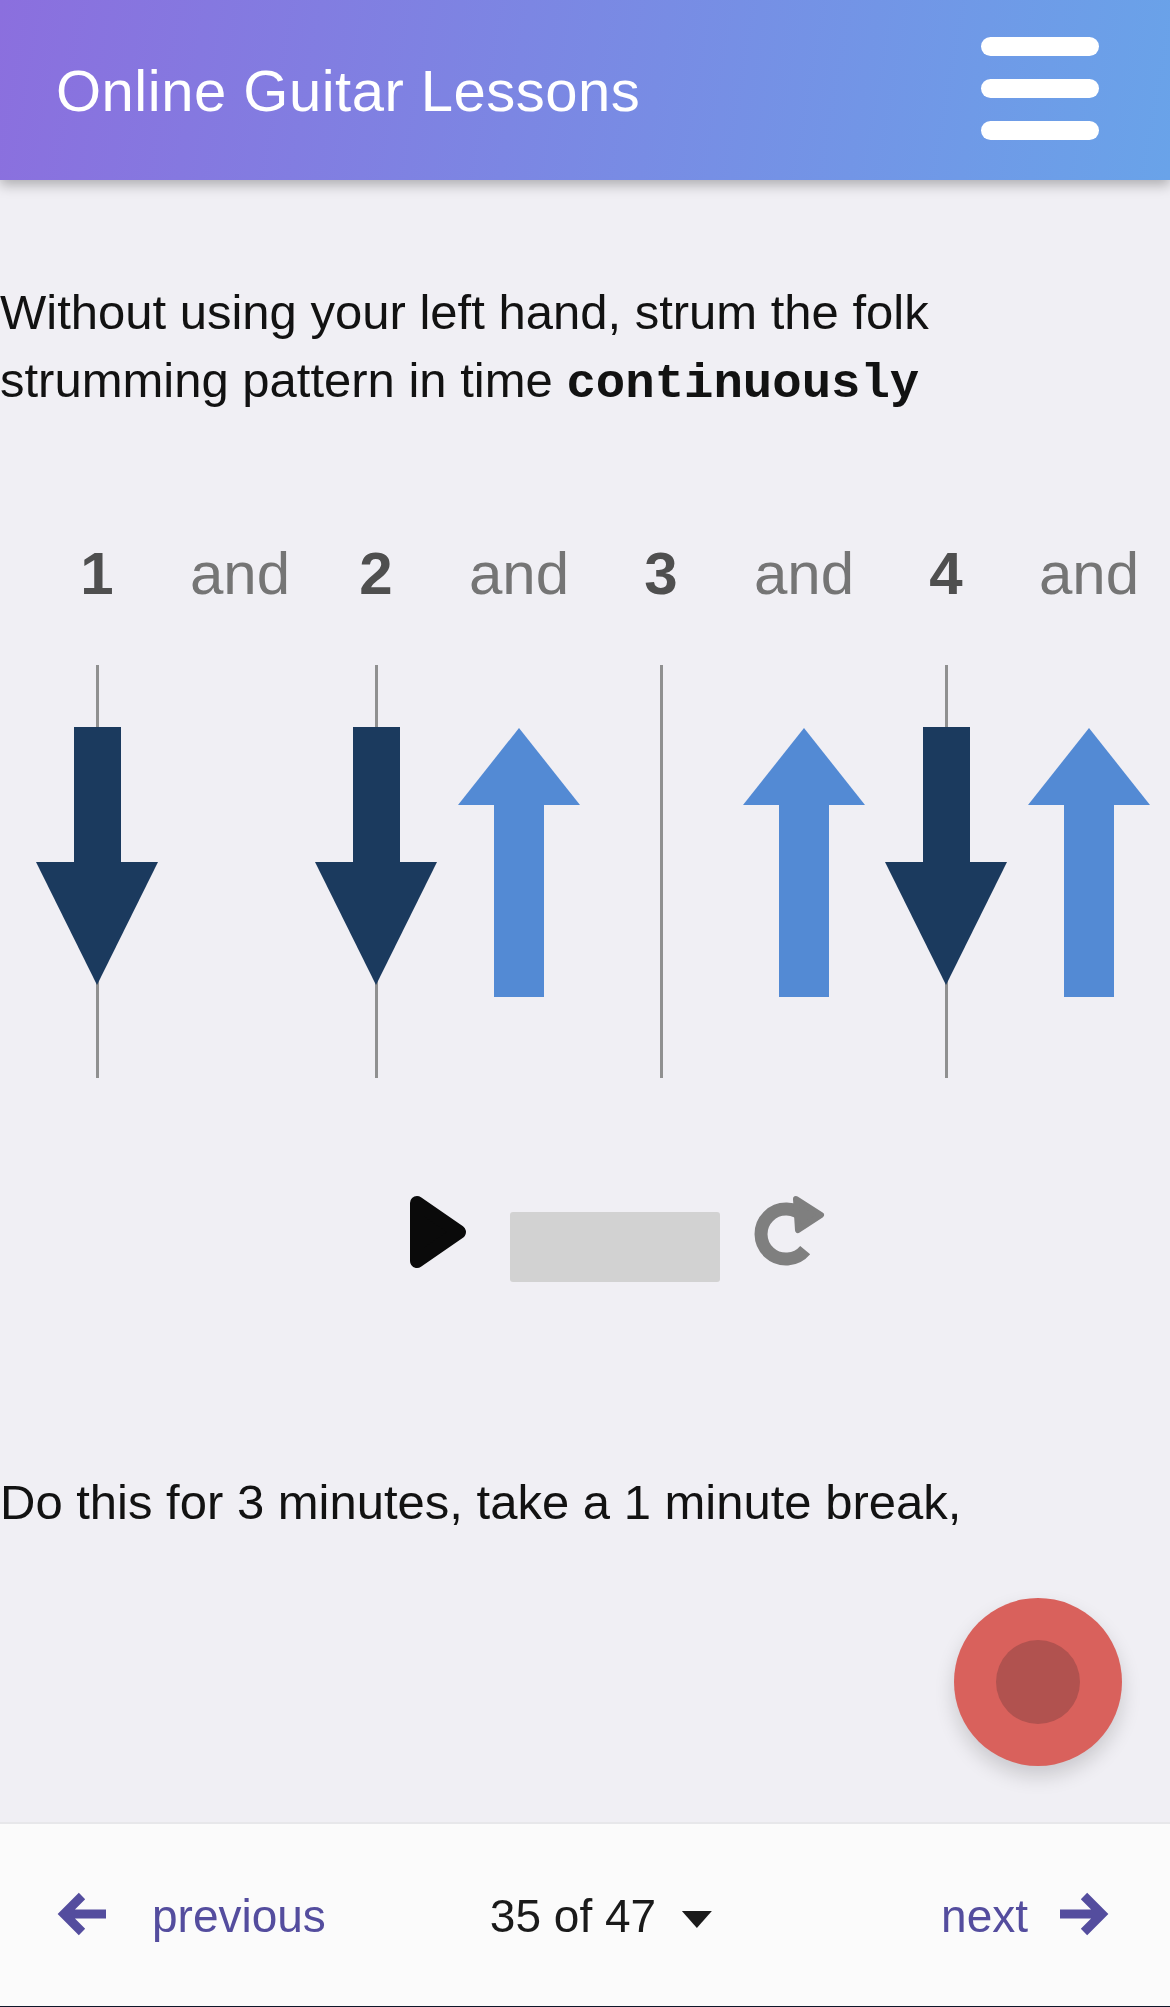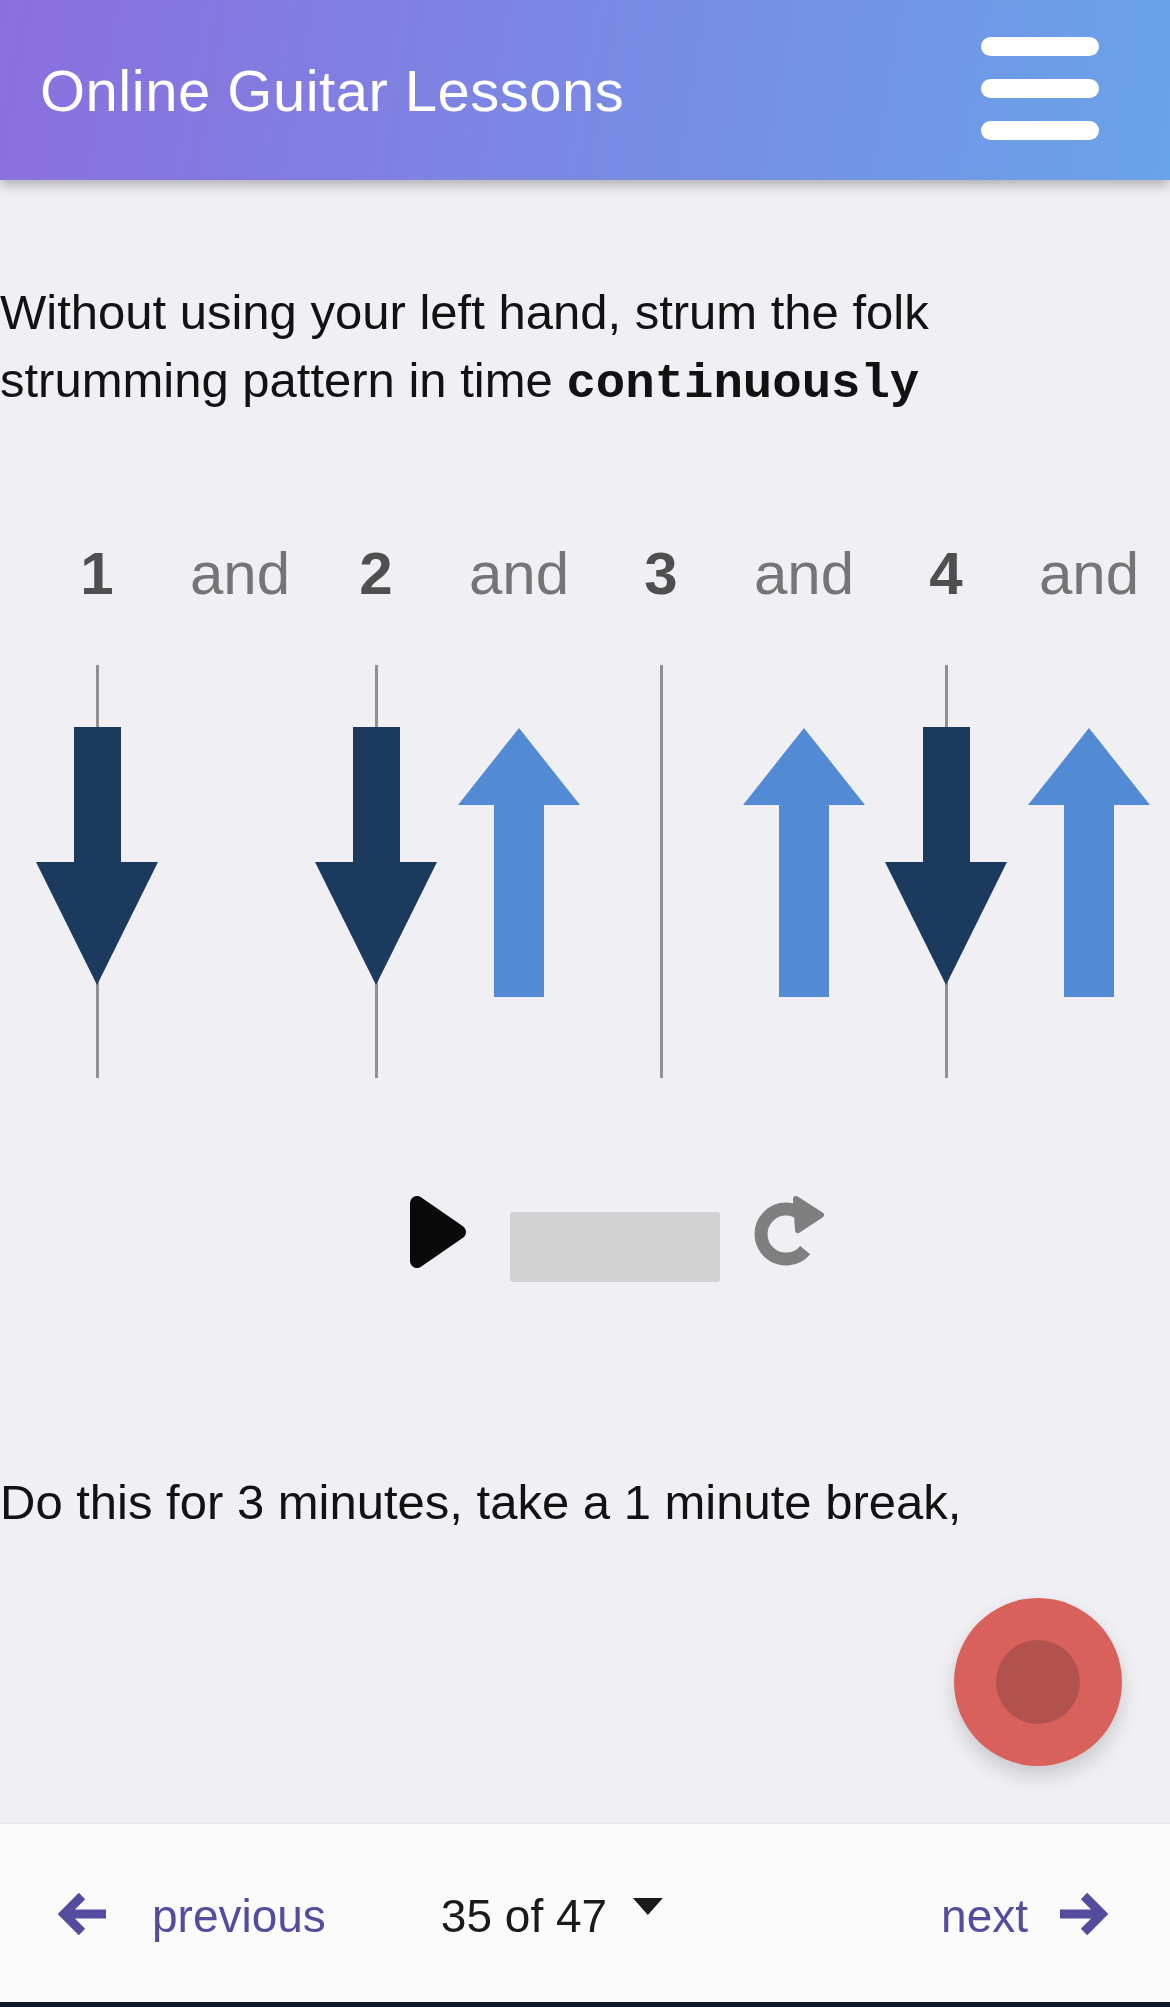--- a/index.html
+++ b/index.html
@@ -10,21 +10,21 @@
     margin:0 auto;
   }
 
   
   .header {
     position:absolute; top:0; left:0; width:1170px; height:180px;
     background:linear-gradient(100deg, var(--header_from) 0%, var(--header_to) 100%);
     display:flex; align-items:center;
     box-shadow:0 5px 12px rgba(0,0,0,0.28); z-index:10;
   }
-  .app-title { margin-left:40px; font-size:58px; font-weight:400; color:#ffffff; letter-spacing:0.5px; }
+  .app-title { margin-left:56px; font-size:58px; font-weight:400; color:#ffffff; letter-spacing:0.5px; }
   .hamburger { position:absolute; right:71px; top:37px; display:flex; flex-direction:column; gap:23px; cursor:pointer; }
   .hamburger span { display:block; width:118px; height:19px; background:#ffffff; border-radius:9.5px; }
 
   
   .instruction, .practice-note {
     position:absolute; left:0; width:1170px; text-align:left;
     font-size:49px; line-height:68px; color:var(--text); font-weight:400;
   }
   .instruction { top:278px; }
   .instruction b { font-weight:700;font-family:Liberation Mono, monospace; }
@@ -57,31 +57,31 @@
   
   .record-button {
     position:absolute; left:954px; top:1598px; width:168px; height:168px; border-radius:50%;
     background:var(--record_outer); box-shadow:0 10px 20px rgba(0,0,0,0.16); cursor:pointer;
   }
   .record-inner { position:absolute; left:42px; top:42px; width:84px; height:84px; border-radius:50%; background:var(--record_inner); }
 
   
   .bottom-nav {
     position:absolute; left:0; top:1822px; width:1170px; height:185px;
-    background:var(--nav_bg); border-top:2px solid #e7e7ea; border-bottom:5px solid #0f172a;
+    background:var(--nav_bg); border-top:2px solid #e7e7ea; border-bottom:1px solid #0f172a;
   }
   .nav-icon { position:absolute; width:52px; height:52px; color:var(--nav_purple); cursor:pointer; }
   .nav-icon.back { left:56px; top:64px; }
   .nav-icon.forward { right:60px; top:64px; }
   .nav-link { position:absolute; top:68px; font-size:46px; line-height:48px; color:var(--nav_purple); cursor:pointer; }
   .nav-link.previous { left:152px; }
   .nav-link.next { right:142px; }
   .page-selector {
-    position:absolute; left:552px; top:68px; transform:translateX(-50%);
-    display:flex; gap:26px; cursor:pointer; white-space:nowrap;
+    position:absolute; left:601px; top:68px; transform:translateX(-50%);
+    display:flex; align-items:center; gap:26px; cursor:pointer; white-space:nowrap;
   }
   .page-indicator { font-size:46px; line-height:48px; color:var(--nav_text_dark); }
   .caret-down { width:0; height:0; border-left:15px solid transparent; border-right:15px solid transparent;
                 border-top:17px solid var(--nav_text_dark); margin-top:6px; }
 </style>
 </head>
 <body>
 
 <div class="app">
 

